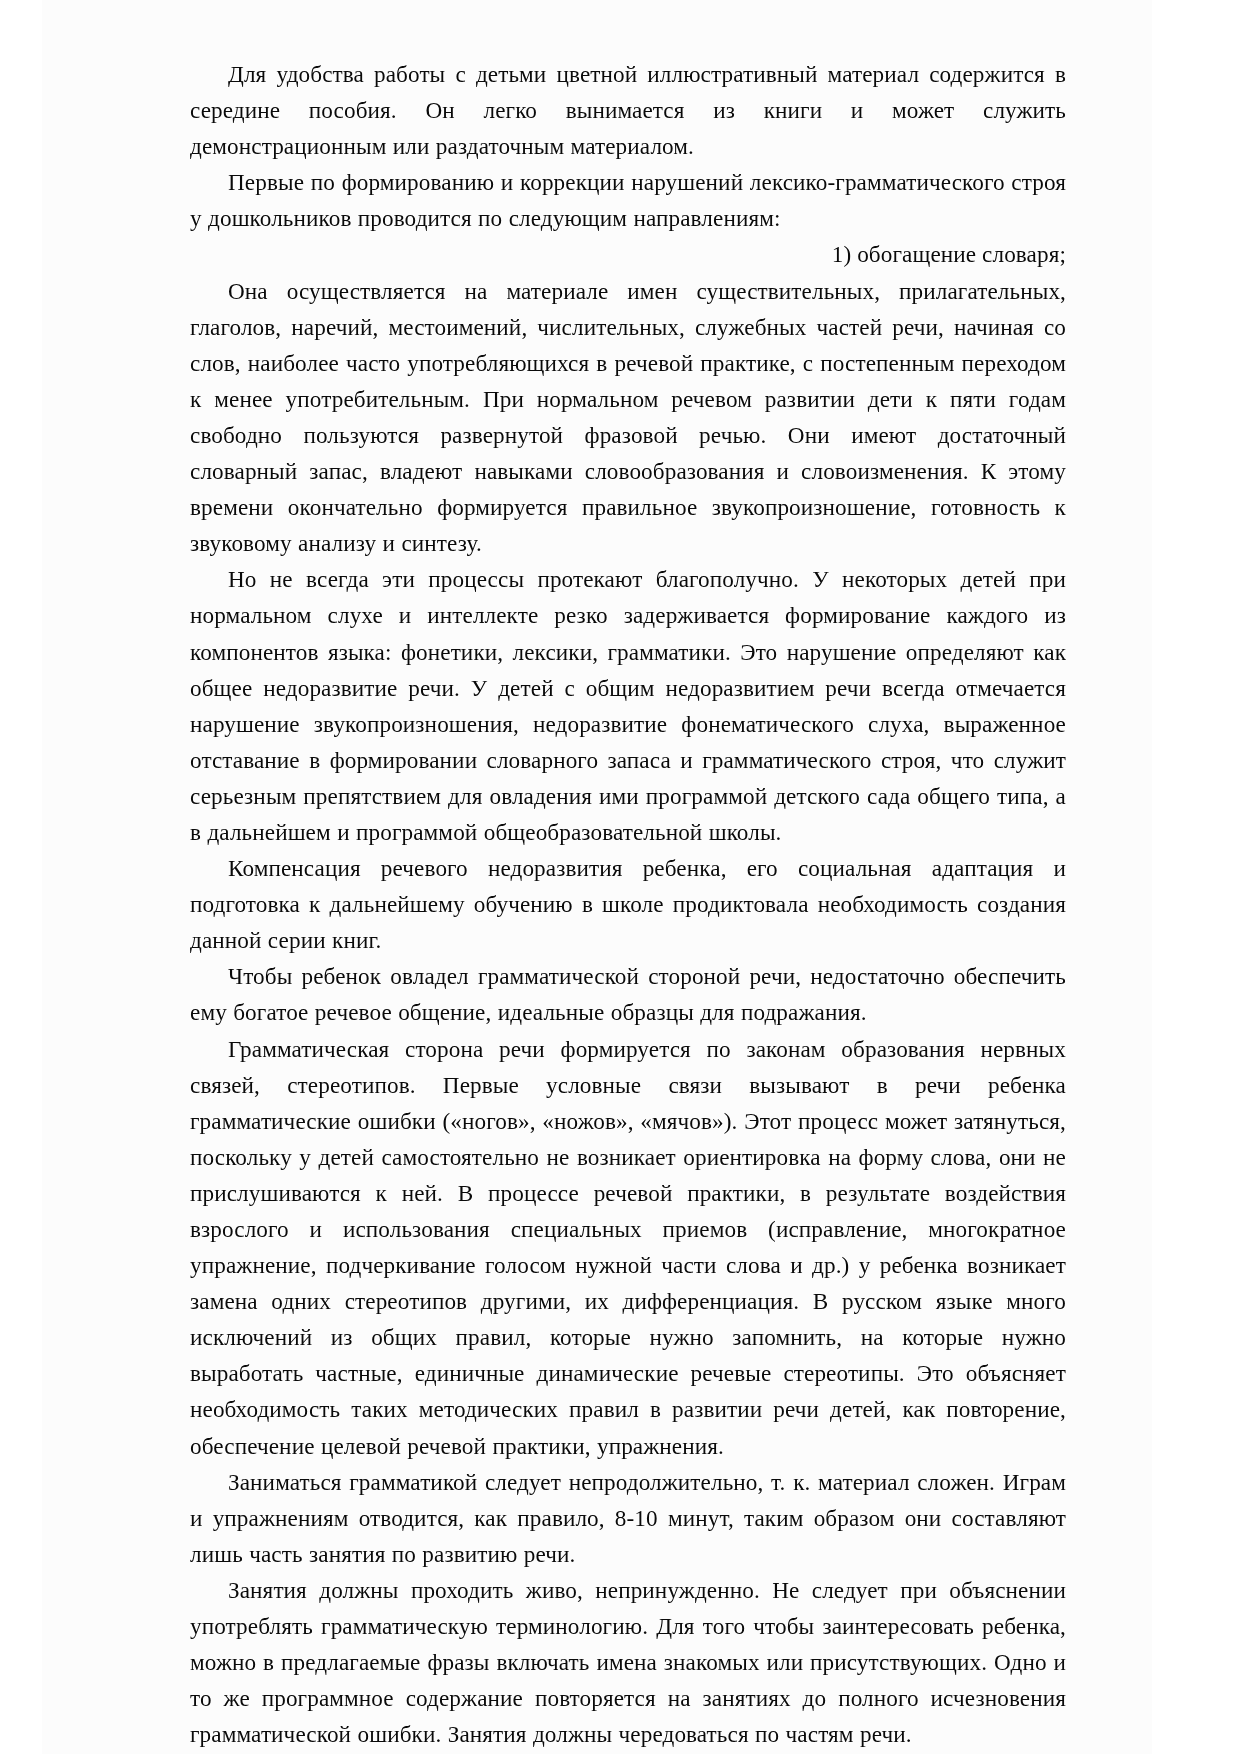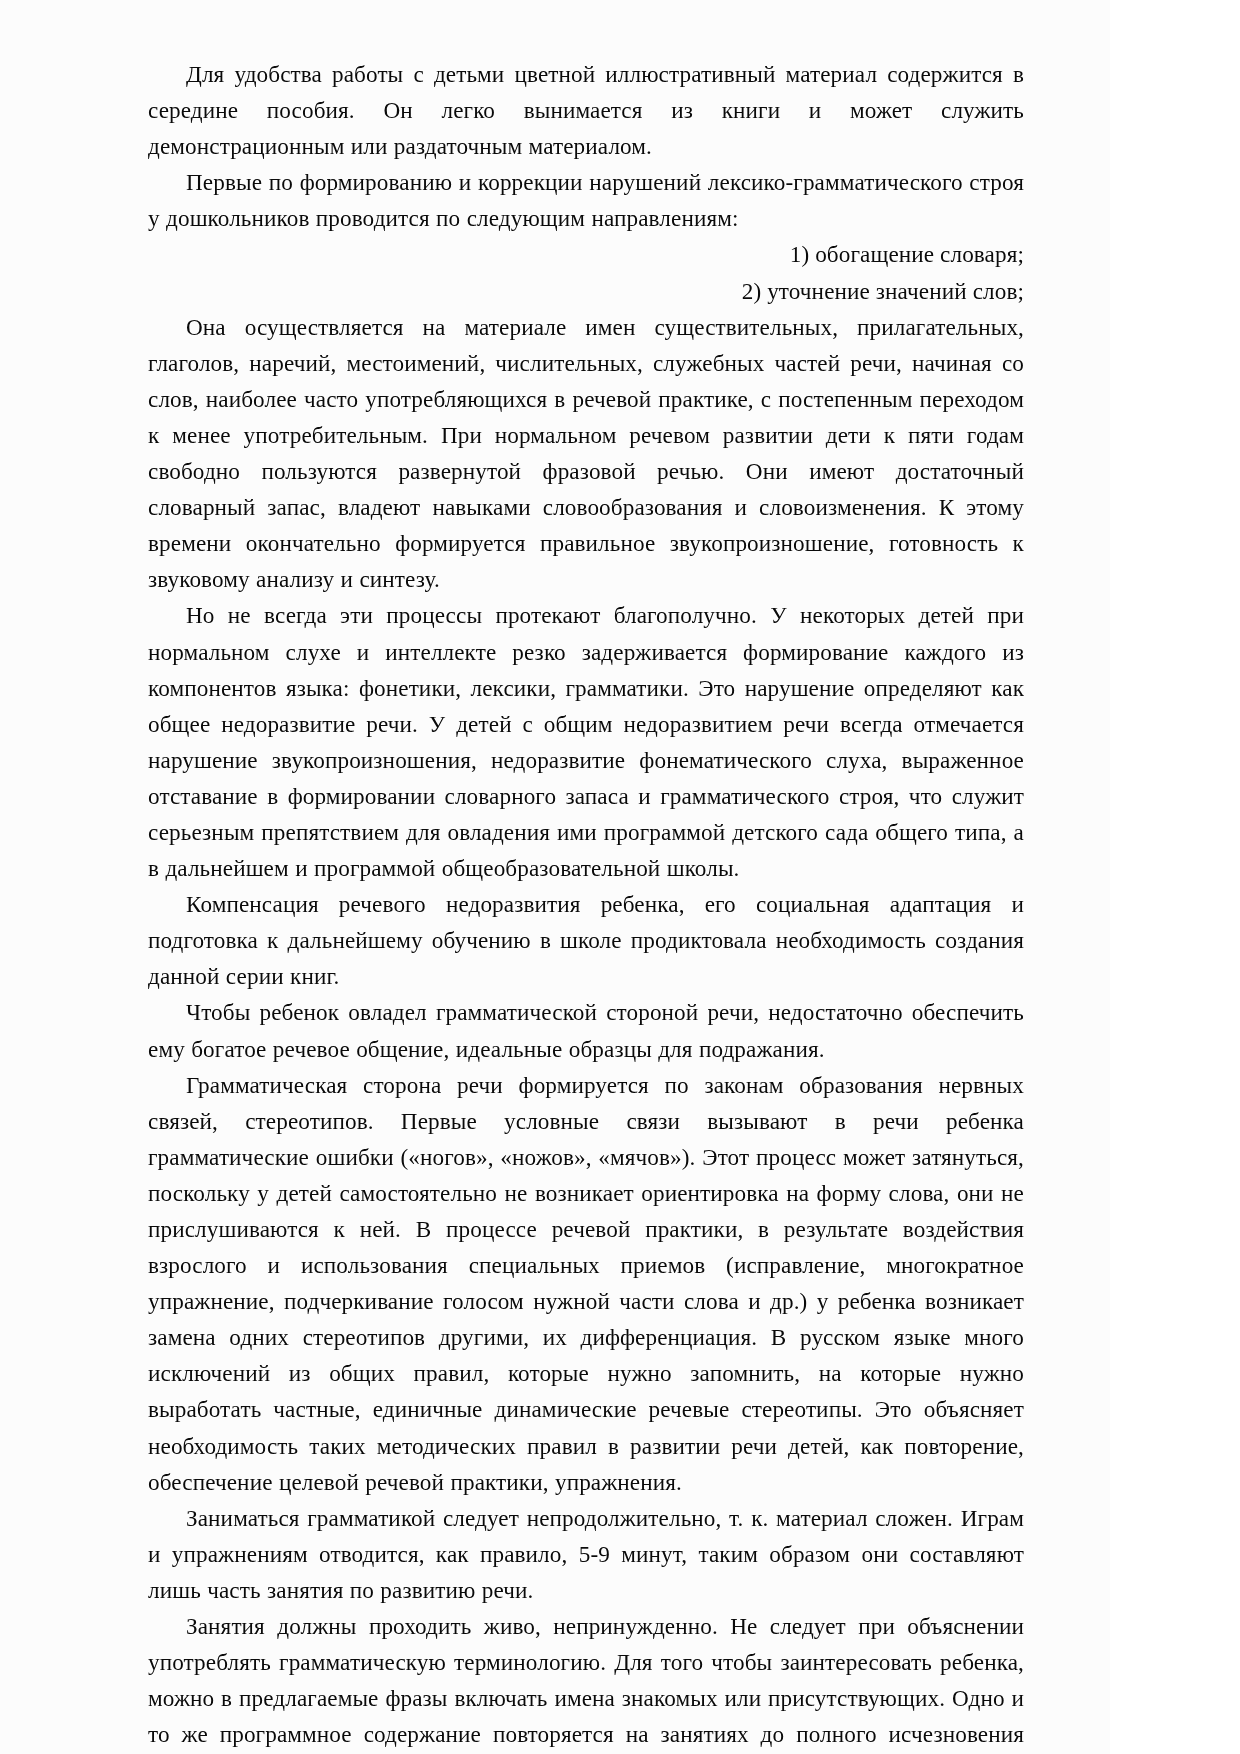--- a/index.html
+++ b/index.html
@@ -14,20 +14,21 @@
     overflow: hidden;
     font-family: "Liberation Serif", "DejaVu Serif", serif;
     color: #111111;
   }
   .page {
     position: relative;
     width: 1110px;
     height: 1754px;
     background: #fefefe;
     box-sizing: border-box;
+    margin-left: 42px;
   }
   .text-column {
     position: absolute;
     left: 148px;
     top: 56px;
     width: 876px;
   }
   p.para {
     margin: 0;
     text-align: justify;
@@ -55,22 +56,21 @@
   }
 </style>
 </head>
 <body>
 
 <div class="page scan-tone" style="background: rgb(254, 254, 254); color: rgb(17, 17, 17);">
   <div class="text-column" id="body-text-column">
       <p class="para">Для удобства работы с детьми цветной иллюстративный материал содержится в середине пособия. Он легко вынимается из книги и может служить демонстрационным или раздаточным материалом.</p>
       <p class="para">Первые по формированию и коррекции нарушений лексико-грамматического строя у дошкольников проводится по следующим направлениям:</p>
       <p class="listitem">1) обогащение словаря;</p>
-      <p class="listitem">2) уточнение значений слов;</p>
       <p class="para">Она осуществляется на материале имен существительных, прилагательных, глаголов, наречий, местоимений, числительных, служебных частей речи, начиная со слов, наиболее часто употребляющихся в речевой практике, с постепенным переходом к менее употребительным. При нормальном речевом развитии дети к пяти годам свободно пользуются развернутой фразовой речью. Они имеют достаточный словарный запас, владеют навыками словообразования и словоизменения. К этому времени окончательно формируется правильное звукопроизношение, готовность к звуковому анализу и синтезу.</p>
       <p class="para">Но не всегда эти процессы протекают благополучно. У некоторых детей при нормальном слухе и интеллекте резко задерживается формирование каждого из компонентов языка: фонетики, лексики, грамматики. Это нарушение определяют как общее недоразвитие речи. У детей с общим недоразвитием речи всегда отмечается нарушение звукопроизношения, недоразвитие фонематического слуха, выраженное отставание в формировании словарного запаса и грамматического строя, что служит серьезным препятствием для овладения ими программой детского сада общего типа, а в дальнейшем и программой общеобразовательной школы.</p>
       <p class="para">Компенсация речевого недоразвития ребенка, его социальная адаптация и подготовка к дальнейшему обучению в школе продиктовала необходимость создания данной серии книг.</p>
       <p class="para">Чтобы ребенок овладел грамматической стороной речи, недостаточно обеспечить ему богатое речевое общение, идеальные образцы для подражания.</p>
       <p class="para">Грамматическая сторона речи формируется по законам образования нервных связей, стереотипов. Первые условные связи вызывают в речи ребенка грамматические ошибки («ногов», «ножов», «мячов»). Этот процесс может затянуться, поскольку у детей самостоятельно не возникает ориентировка на форму слова, они не прислушиваются к ней. В процессе речевой практики, в результате воздействия взрослого и использования специальных приемов (исправление, многократное упражнение, подчеркивание голосом нужной части слова и др.) у ребенка возникает замена одних стереотипов другими, их дифференциация. В русском языке много исключений из общих правил, которые нужно запомнить, на которые нужно выработать частные, единичные динамические речевые стереотипы. Это объясняет необходимость таких методических правил в развитии речи детей, как повторение, обеспечение целевой речевой практики, упражнения.</p>
-      <p class="para">Заниматься грамматикой следует непродолжительно, т. к. материал сложен. Играм и упражнениям отводится, как правило, 5-9 минут, таким образом они составляют лишь часть занятия по развитию речи.</p>
+      <p class="para">Заниматься грамматикой следует непродолжительно, т. к. материал сложен. Играм и упражнениям отводится, как правило, 8-10 минут, таким образом они составляют лишь часть занятия по развитию речи.</p>
       <p class="para">Занятия должны проходить живо, непринужденно. Не следует при объяснении употреблять грамматическую терминологию. Для того чтобы заинтересовать ребенка, можно в предлагаемые фразы включать имена знакомых или присутствующих. Одно и то же программное содержание повторяется на занятиях до полного исчезновения грамматической ошибки. Занятия должны чередоваться по частям речи.</p>
     </div>
 </div>
 
 </body></html>

